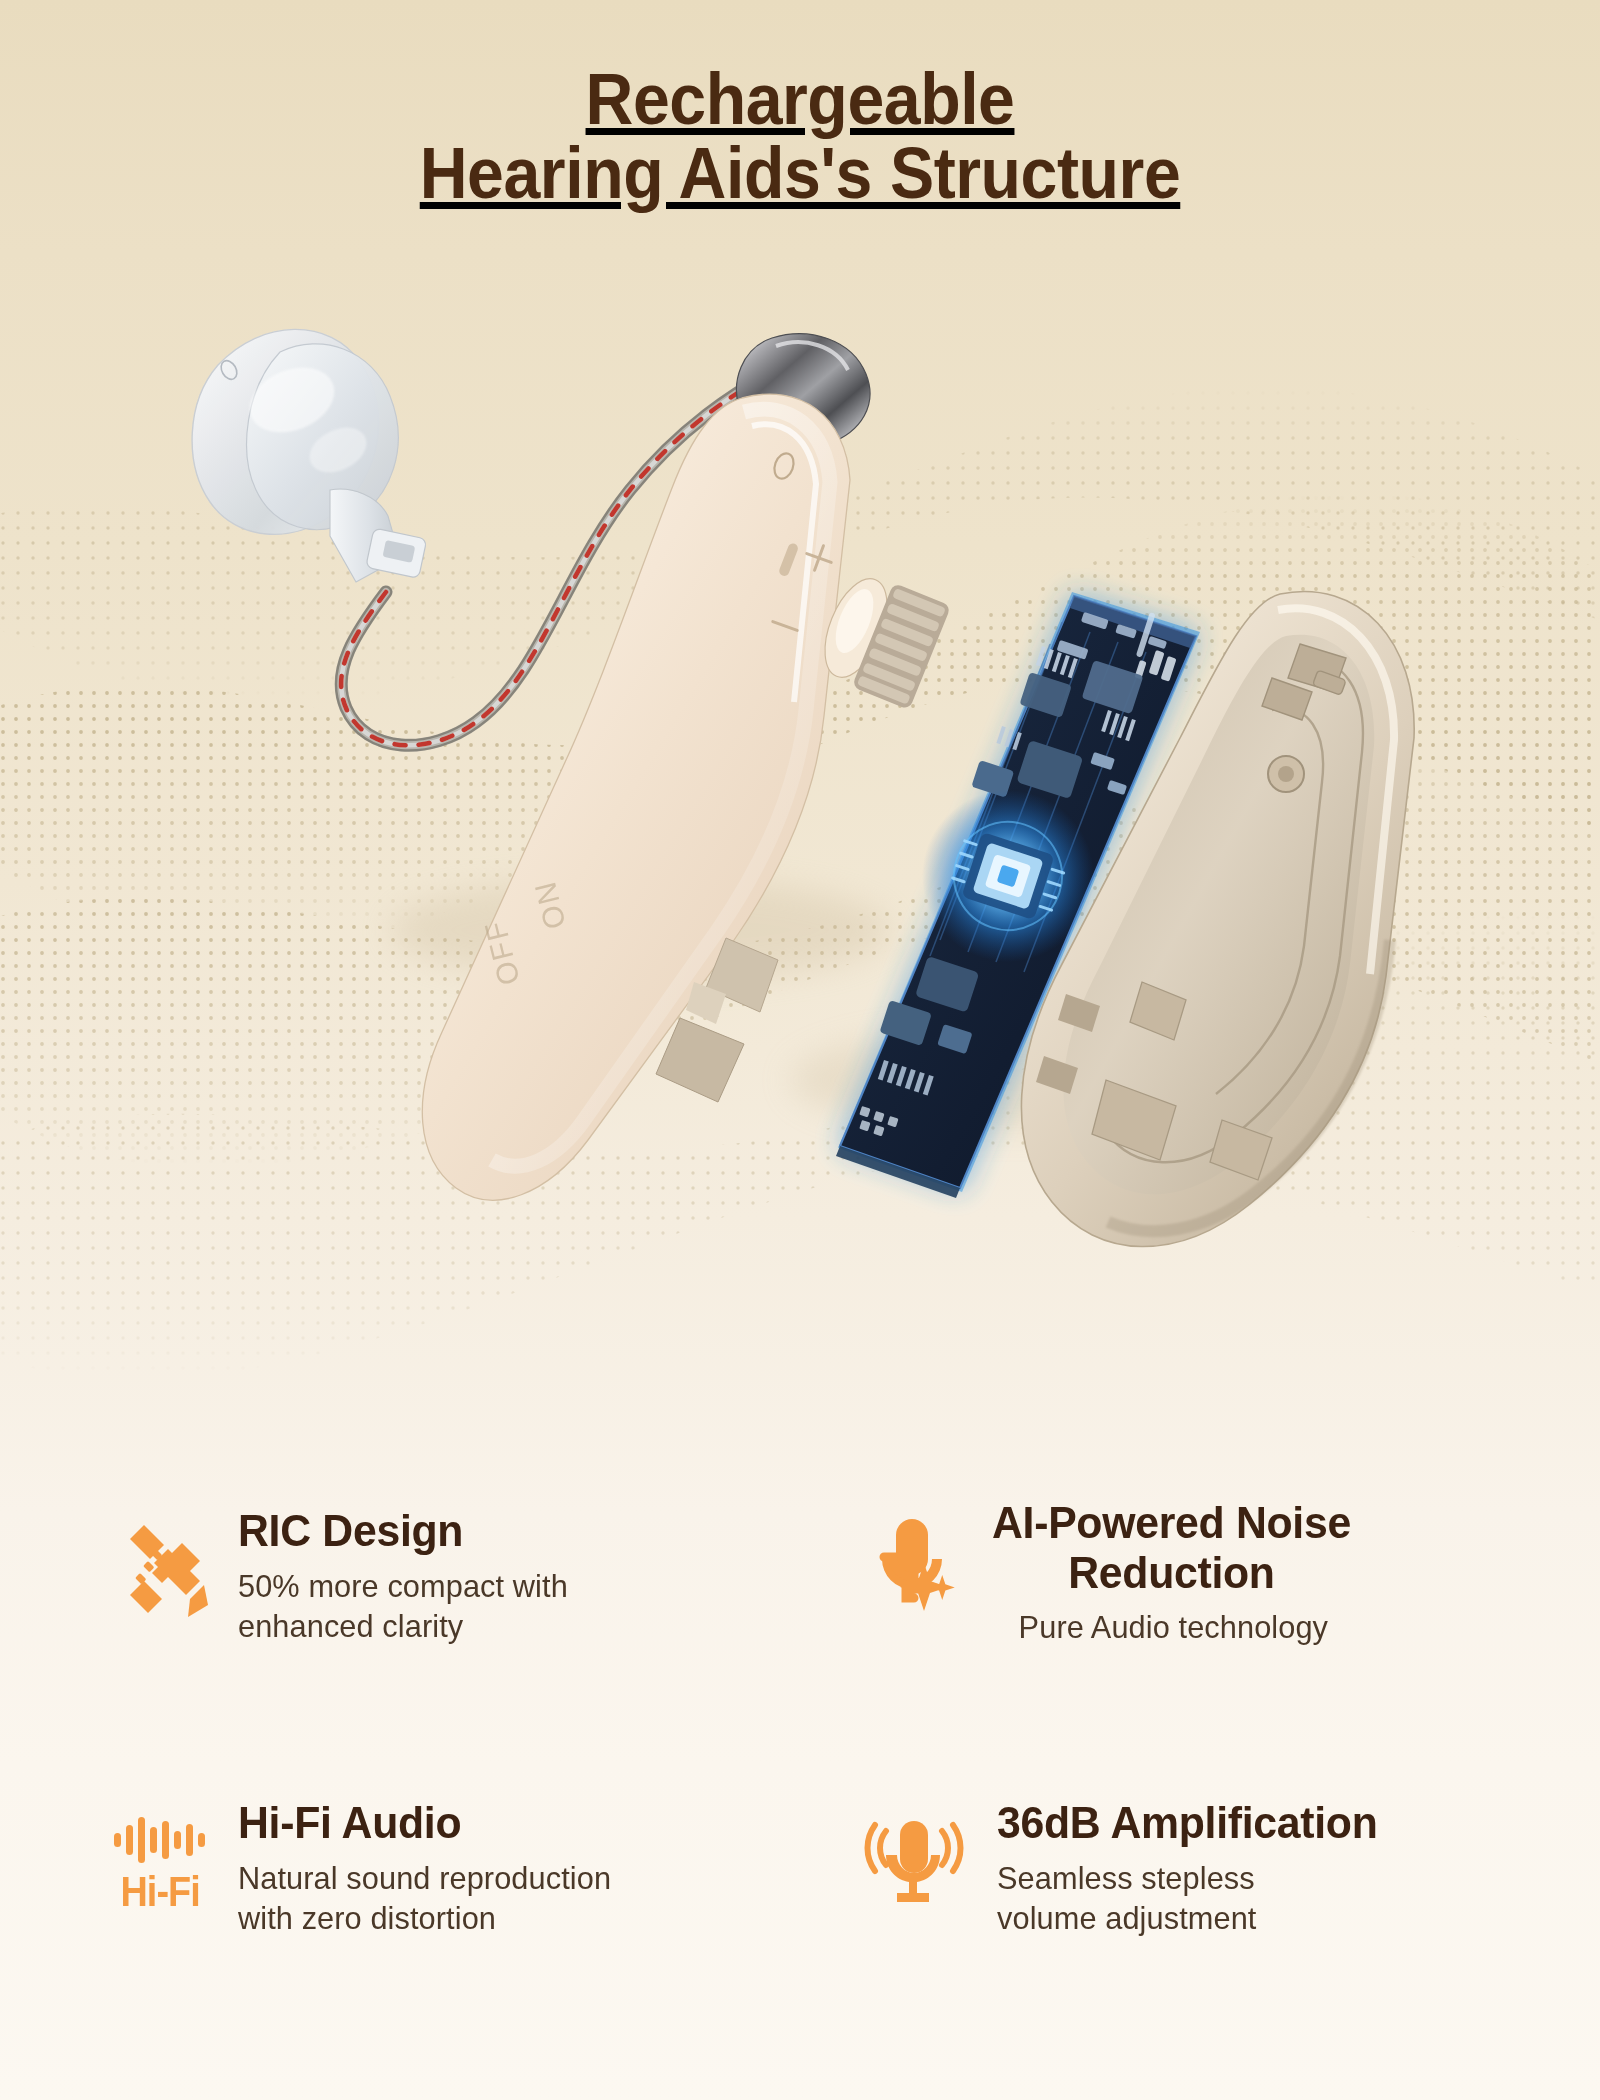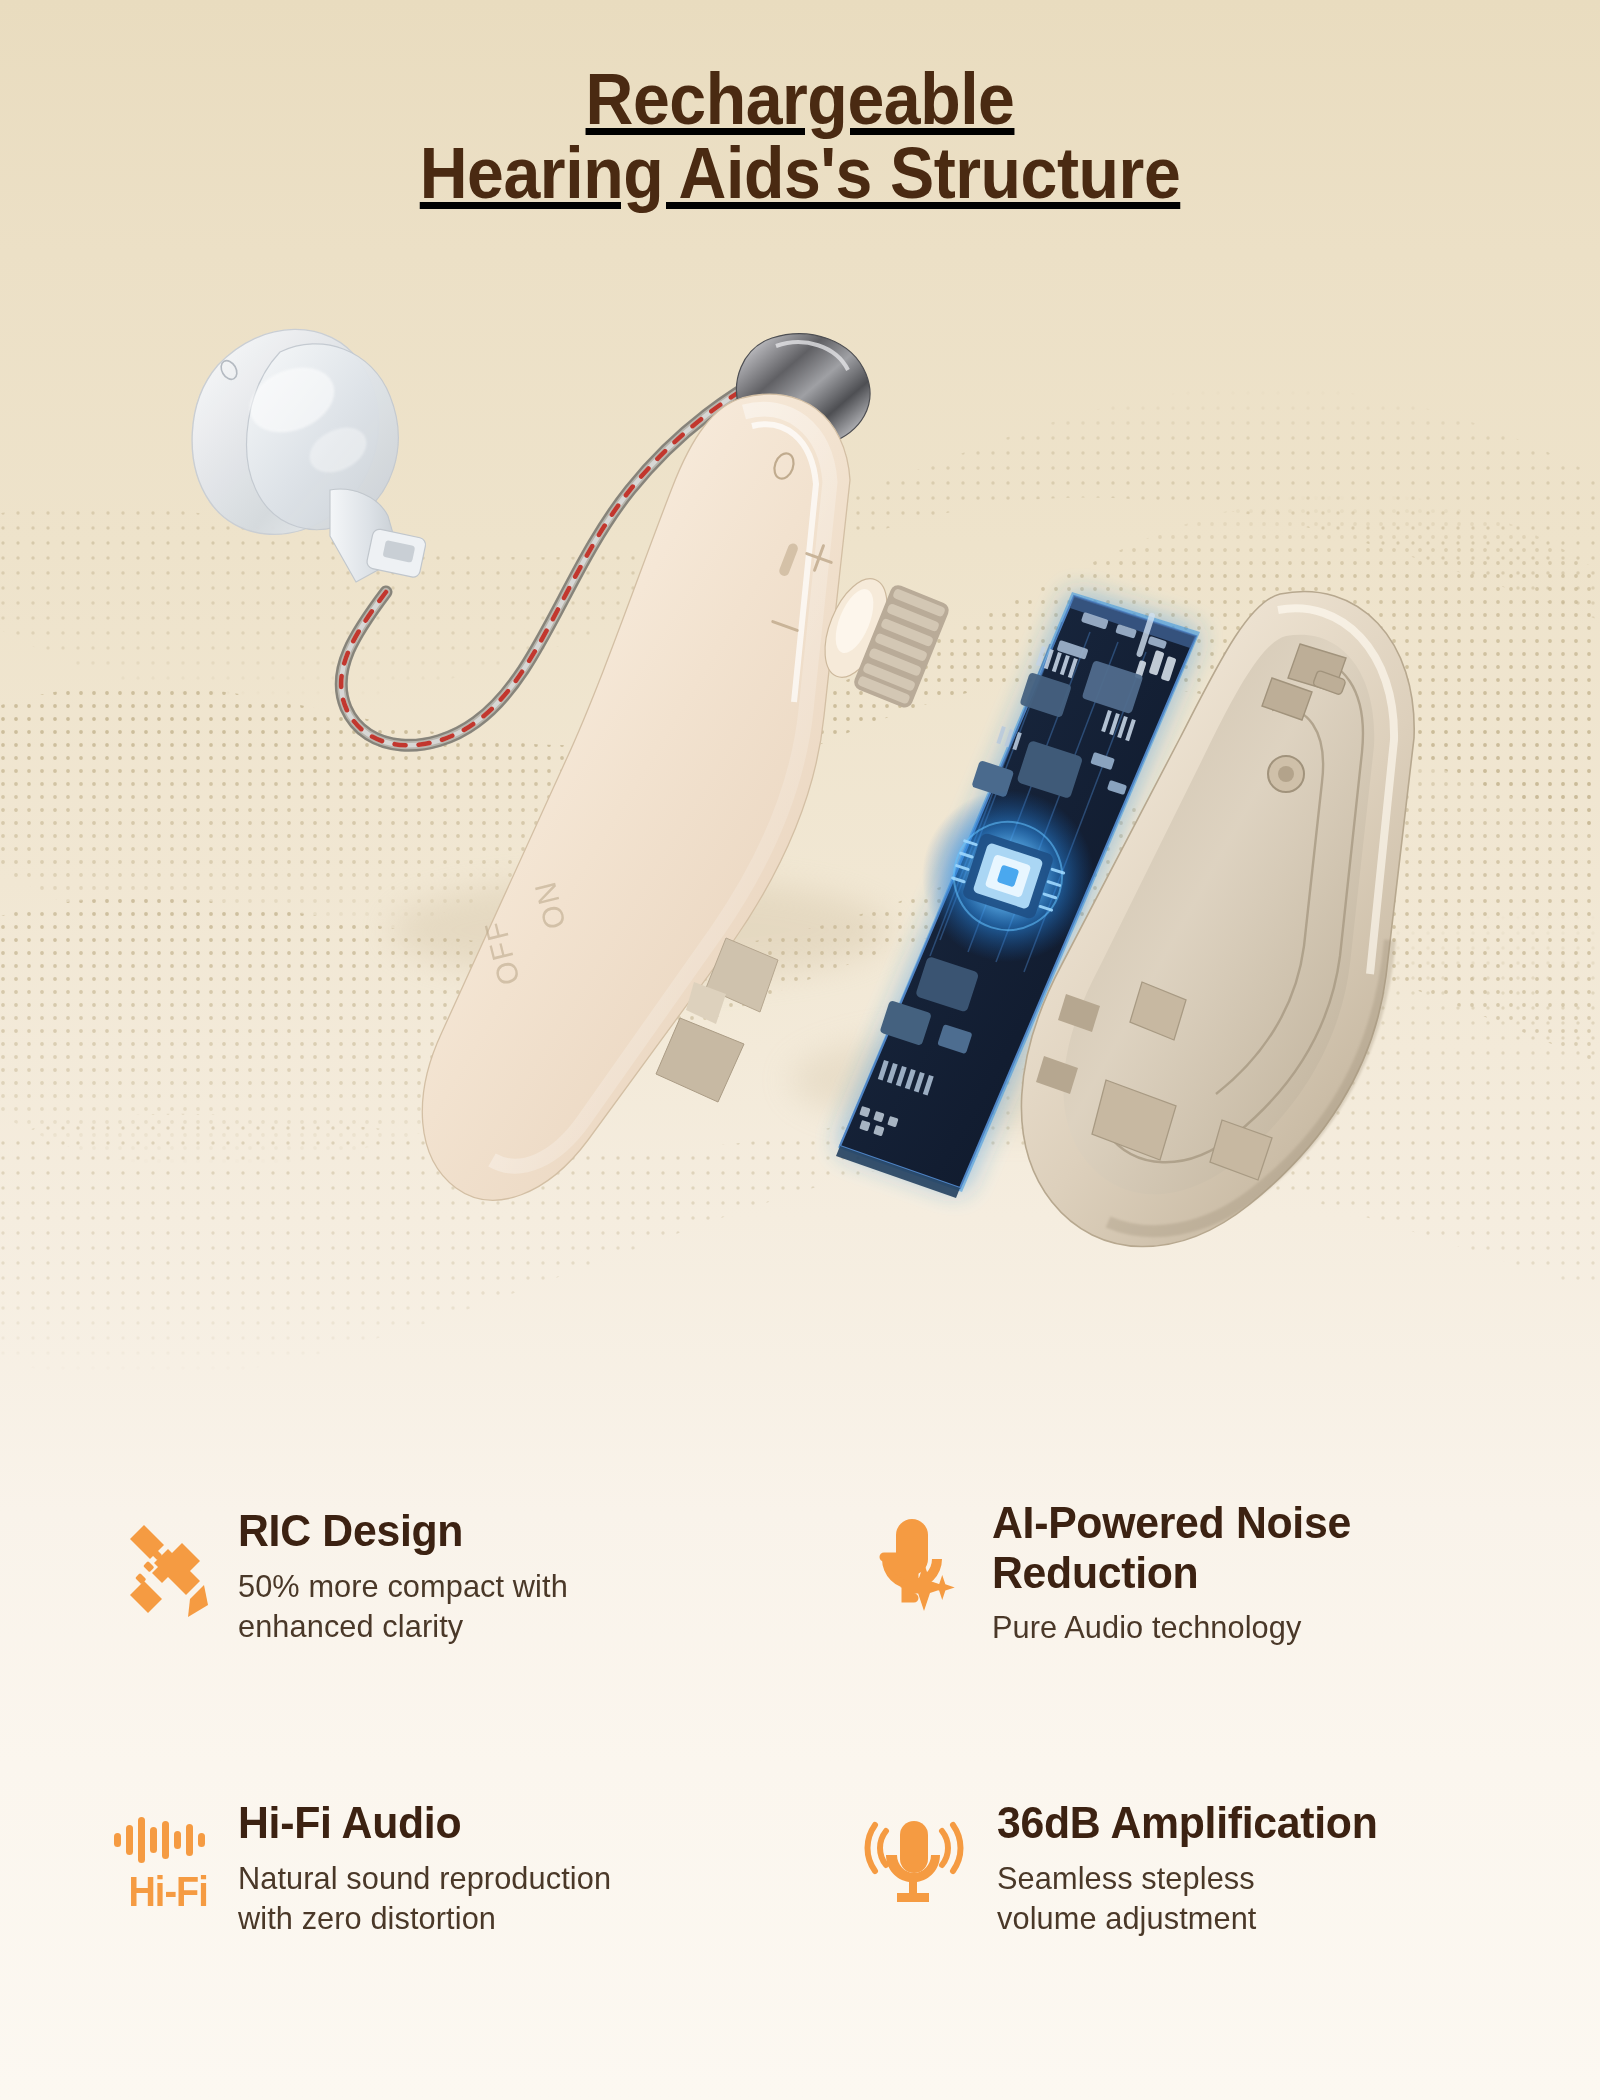--- a/index.html
+++ b/index.html
@@ -88,31 +88,31 @@
     line-height:1.26;
     color:#4a3828;
     letter-spacing:0.1px;
     transform:scaleX(.96);
     transform-origin:left center;
     white-space:pre-line;
   }
 
   
   .f1 { left:108px;  top:8px;   width:620px; }
-  .f2 { left:862px;  top:0px;   width:660px; }
+  .f2 { left:862px;  top:0px;   width:660px;text-align:center; }
   .f3 { left:108px;  top:300px; width:640px; }
   .f4 { left:862px;  top:300px; width:660px;gap:31px; }
 
   .hifi-word {
     font-family:"Liberation Sans Narrow","Liberation Sans", sans-serif;
     font-weight:bold; font-size:42px; color:#F59B42;
     letter-spacing:-1px; line-height:1;
     transform:scaleX(.9); transform-origin:center;
   }
-  .ic-stack { display:flex; flex-direction:column; align-items:flex-end; gap:6px; }
+  .ic-stack { display:flex; flex-direction:column; align-items:center; gap:6px; }
 </style>
 </head>
 <body>
 
 <div class="page">
 
   <div class="wave-dots">
     <svg width="1600" height="1150" viewBox="0 0 1600 1150" xmlns="http://www.w3.org/2000/svg">
       <defs>
         <pattern id="dotgrid" width="13" height="13" patternUnits="userSpaceOnUse">

